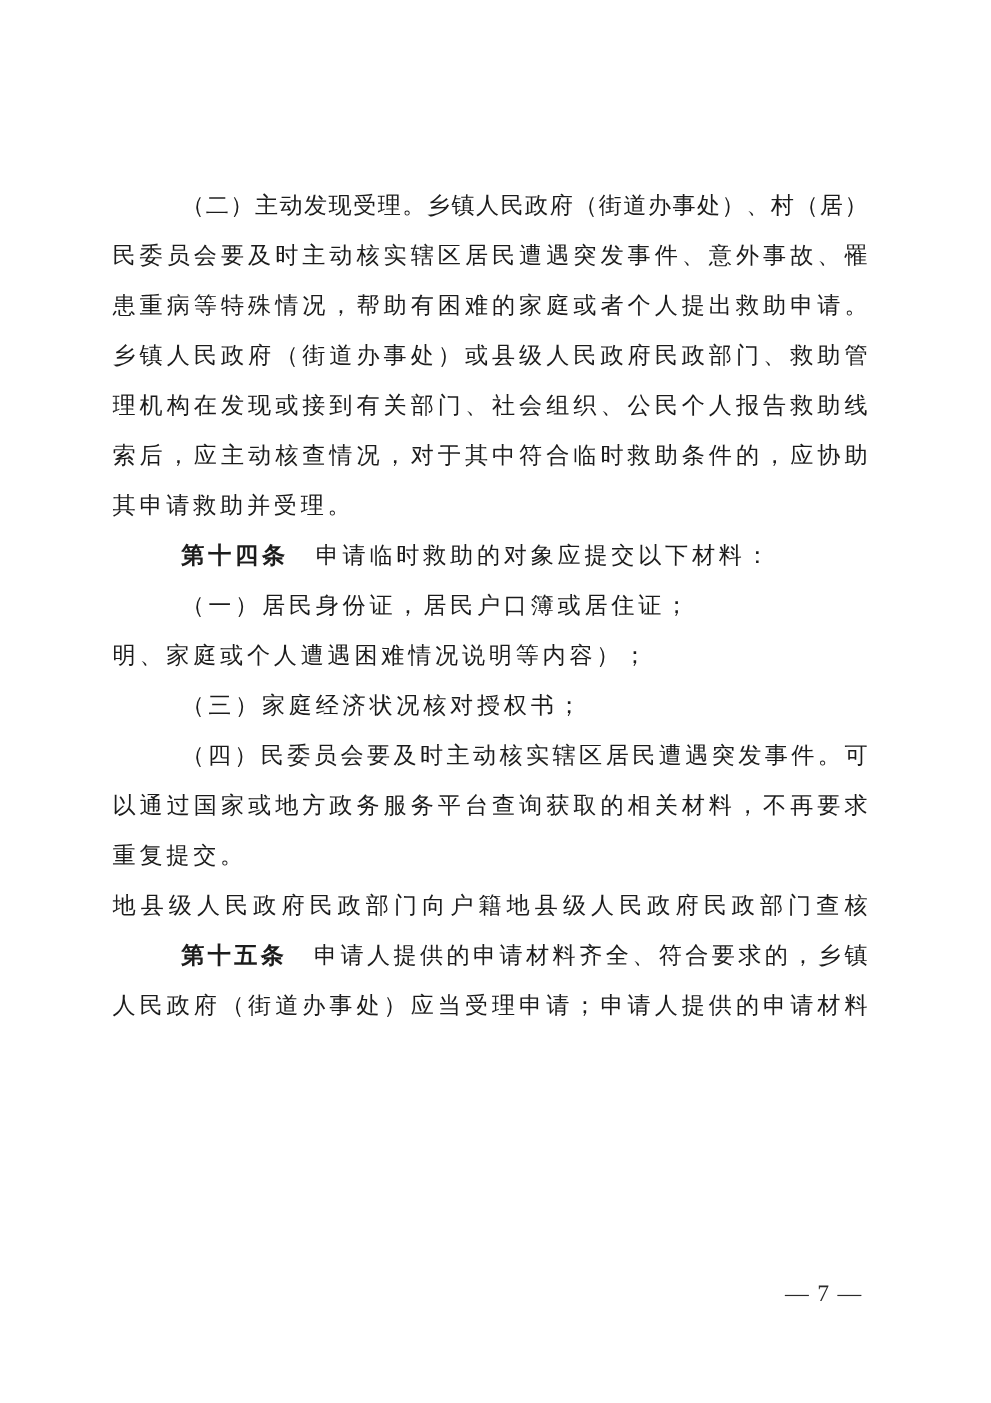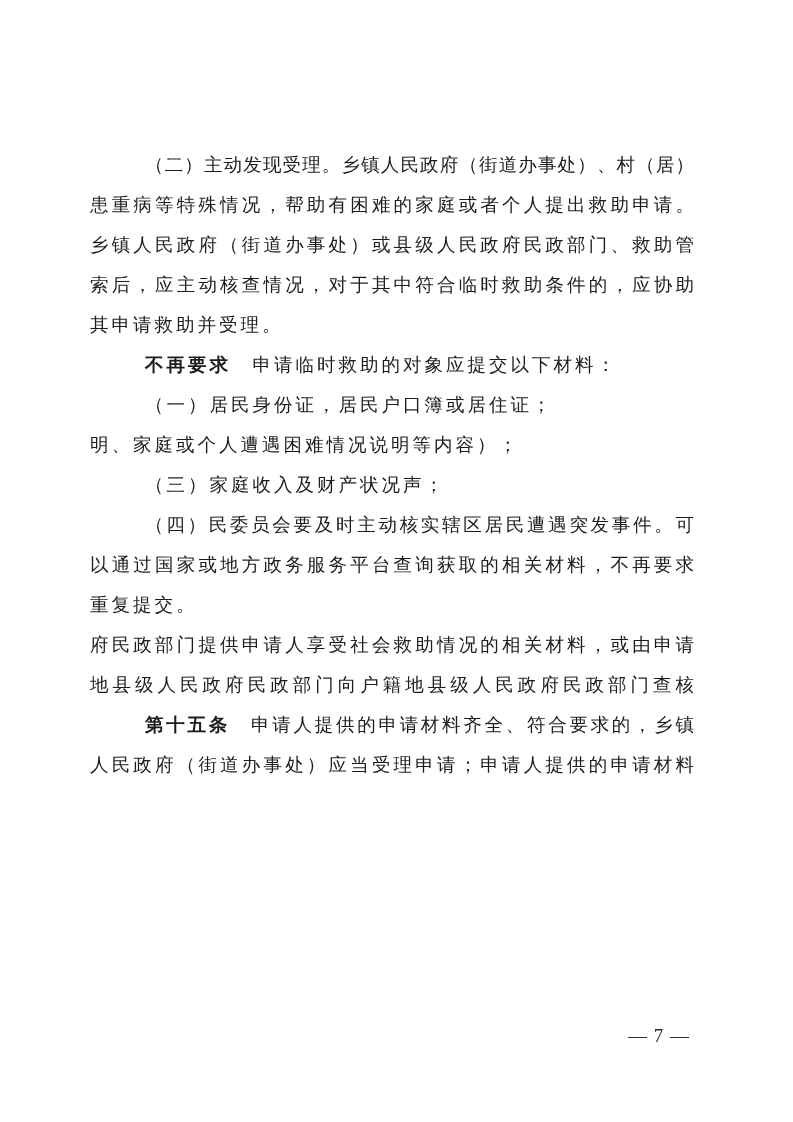--- a/index.html
+++ b/index.html
@@ -53,32 +53,33 @@
     color: #2a2a2a;
   }
 </style>
 </head>
 <body>
 
 <div class="page">
 
   <div class="doc-body">
     <div class="line indent"><span>（二）主动发现受理。乡镇人民政府（街道办事处）、村（居）</span></div>
+    <div class="line"><span>民委员会要及时主动核实辖区居民遭遇突发事件、意外事故、罹</span></div>
     <div class="line"><span>患重病等特殊情况，帮助有困难的家庭或者个人提出救助申请。</span></div>
     <div class="line"><span>乡镇人民政府（街道办事处）或县级人民政府民政部门、救助管</span></div>
+    <div class="line"><span>理机构在发现或接到有关部门、社会组织、公民个人报告救助线</span></div>
     <div class="line"><span>索后，应主动核查情况，对于其中符合临时救助条件的，应协助</span></div>
     <div class="line last"><span>其申请救助并受理。</span></div>
-    <div class="line last indent"><span class="b">不再要求</span><span>　申请临时救助的对象应提交以下材料：</span></div>
+    <div class="line last indent"><span class="b">第十四条</span><span>　申请临时救助的对象应提交以下材料：</span></div>
     <div class="line last indent"><span>（一）居民身份证，居民户口簿或居住证；</span></div>
     <div class="line last"><span>明、家庭或个人遭遇困难情况说明等内容）；</span></div>
-    <div class="line last indent"><span>（三）家庭收入及财产状况声；</span></div>
+    <div class="line last indent"><span>（三）家庭经济状况核对授权书；</span></div>
     <div class="line indent"><span>（四）民委员会要及时主动核实辖区居民遭遇突发事件。可</span></div>
     <div class="line"><span>以通过国家或地方政务服务平台查询获取的相关材料，不再要求</span></div>
     <div class="line last"><span>重复提交。</span></div>
-    <div class="line"><span>府民政部门提供申请人享受社会救助情况的相关材料，或由申请</span></div>
     <div class="line"><span>地县级人民政府民政部门向户籍地县级人民政府民政部门查核</span></div>
     <div class="line indent"><span class="b">第十五条</span><span>　申请人提供的申请材料齐全、符合要求的，乡镇</span></div>
     <div class="line"><span>人民政府（街道办事处）应当受理申请；申请人提供的申请材料</span></div>
   </div>
 
   <div class="page-number">— 7 —</div>
 
 </div>
 
 </body></html>

